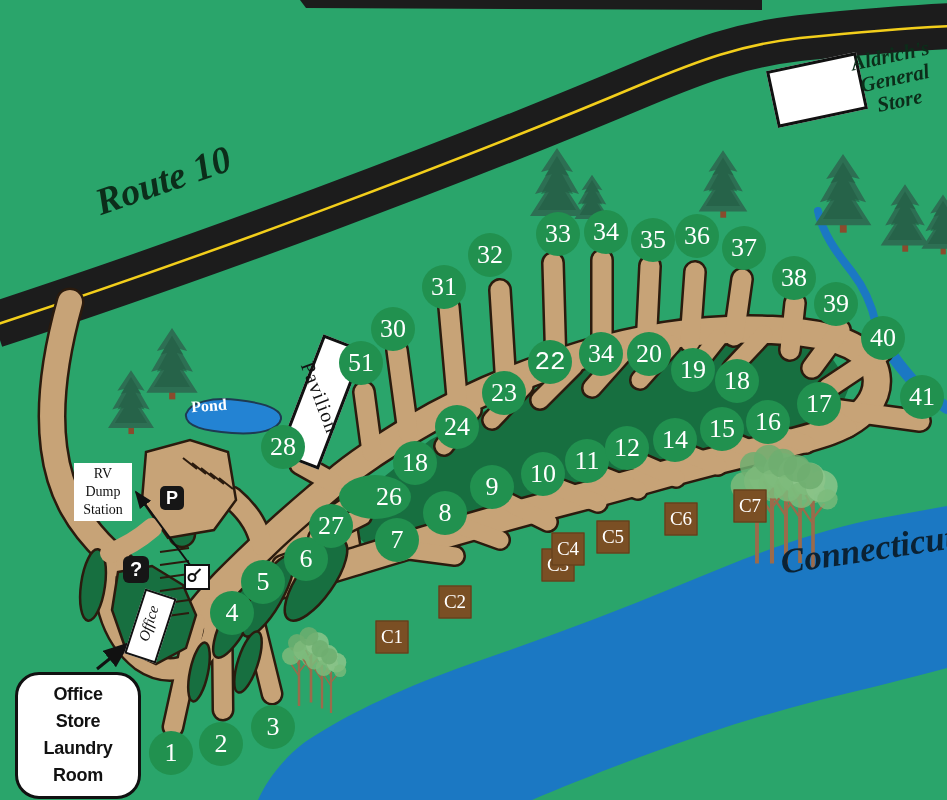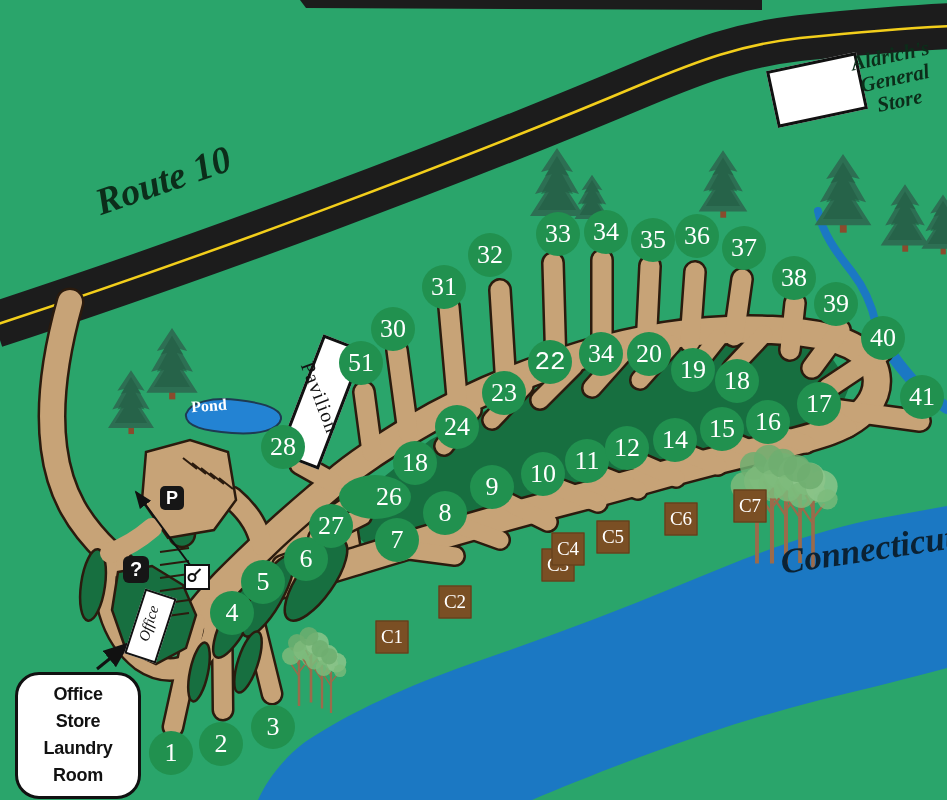--- a/index.html
+++ b/index.html
@@ -194,20 +194,25 @@
   <div class="store-label">
     <span>Aldrich's</span><br>
     <span>General</span><br>
     <span>Store</span>
   </div>
   <div class="lbl river-label">Connecticut</div>
   <div class="lbl pond-label">Pond</div>
   <div class="lbl pavilion-label">Pavilion</div>
   <div class="lbl office-label">Office</div>
 
+  <div class="rv-box">
+    <span>RV</span>
+    <span>Dump</span>
+    <span>Station</span>
+  </div>
   <div class="info-box">
     <span>Office</span>
     <span>Store</span>
     <span>Laundry Room</span>
   </div>
   <div class="sign p-sign">P</div>
   <div class="sign q-sign">?</div>
   <div class="dump-icon">
     <svg width="18" height="18">
       <circle cx="6" cy="11.5" r="3.5" fill="none" stroke="#111" stroke-width="2"></circle>

